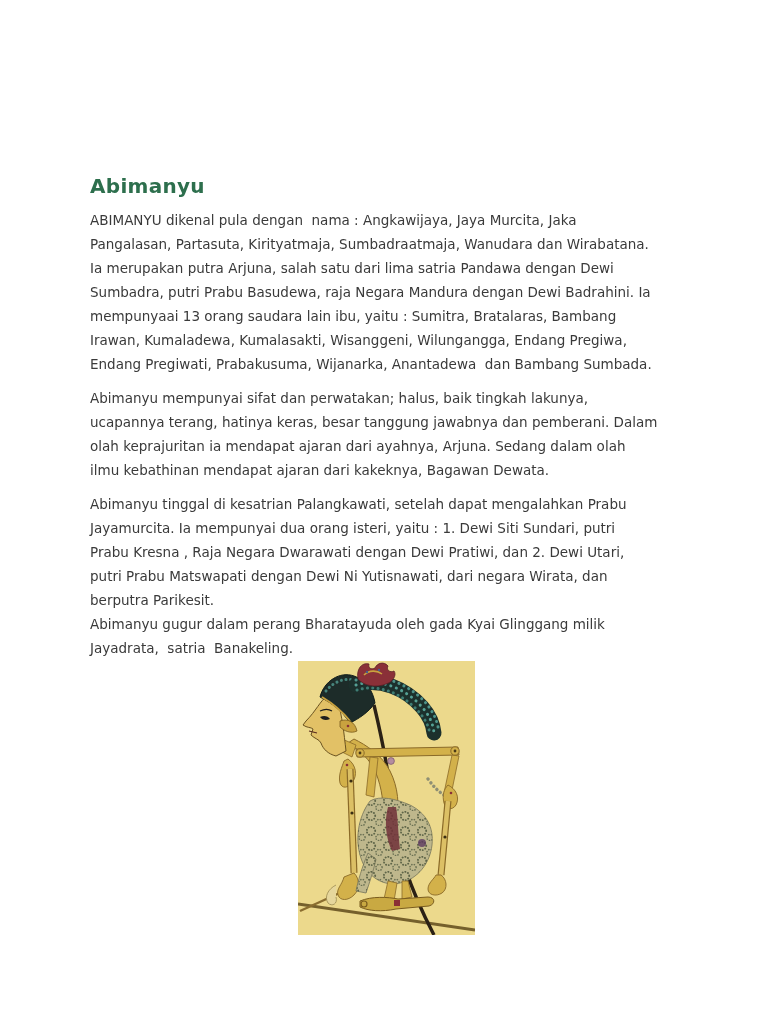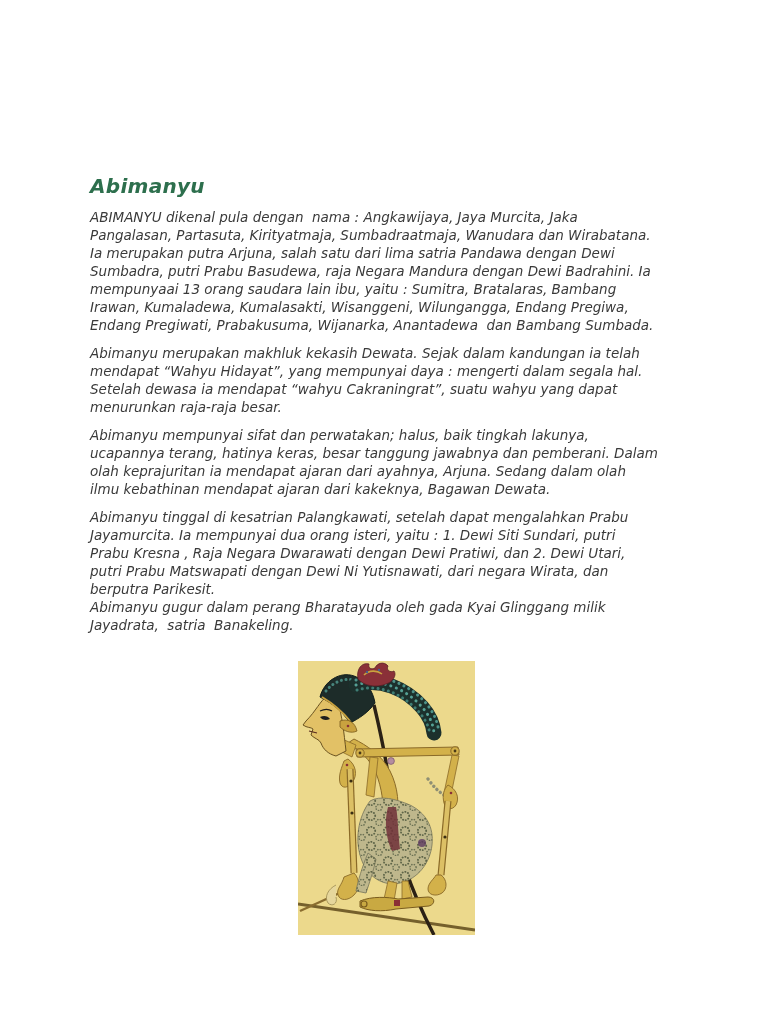--- a/index.html
+++ b/index.html
@@ -4,30 +4,30 @@
 <style>
   html, body { margin:0; padding:0; }
   body {
     width:768px; height:1024px;
     background:#ffffff;
     font-family:"DejaVu Sans","Liberation Sans",sans-serif;
     position:relative;
     overflow:hidden;
   }
   .content {
-    position:absolute; left:90px; top:174px; width:605px;font-style:italic;
+    position:absolute; left:90px; top:174px; width:605px;
   }
   .heading {
     margin:0;
     font-size:20px; line-height:24px; font-weight:bold;
     color:#2d6f4d; letter-spacing:0.3px;
   }
   .para {
     margin:10px 0 0 0;
-    font-size:13.5px; line-height:18px;
+    font-size:13.5px; line-height:24px;
     color:#3a3a3a;
     white-space:pre-wrap;
   }
   .figure {
     position:absolute; left:298px; top:661px;
     width:177px; height:274px;
   }
   .figure svg { display:block; }
 </style>
 </head>
@@ -35,24 +35,20 @@
 
 <div class="content">
   <h1 class="heading">Abimanyu</h1>
   <p class="para">ABIMANYU dikenal pula dengan  nama : Angkawijaya, Jaya Murcita, Jaka
 Pangalasan, Partasuta, Kirityatmaja, Sumbadraatmaja, Wanudara dan Wirabatana.
 Ia merupakan putra Arjuna, salah satu dari lima satria Pandawa dengan Dewi
 Sumbadra, putri Prabu Basudewa, raja Negara Mandura dengan Dewi Badrahini. Ia
 mempunyaai 13 orang saudara lain ibu, yaitu : Sumitra, Bratalaras, Bambang
 Irawan, Kumaladewa, Kumalasakti, Wisanggeni, Wilungangga, Endang Pregiwa,
 Endang Pregiwati, Prabakusuma, Wijanarka, Anantadewa  dan Bambang Sumbada.</p>
-  <p class="para">Abimanyu merupakan makhluk kekasih Dewata. Sejak dalam kandungan ia telah
-mendapat “Wahyu Hidayat”, yang mempunyai daya : mengerti dalam segala hal.
-Setelah dewasa ia mendapat “wahyu Cakraningrat”, suatu wahyu yang dapat
-menurunkan raja-raja besar.</p>
   <p class="para">Abimanyu mempunyai sifat dan perwatakan; halus, baik tingkah lakunya,
 ucapannya terang, hatinya keras, besar tanggung jawabnya dan pemberani. Dalam
 olah keprajuritan ia mendapat ajaran dari ayahnya, Arjuna. Sedang dalam olah
 ilmu kebathinan mendapat ajaran dari kakeknya, Bagawan Dewata.</p>
   <p class="para">Abimanyu tinggal di kesatrian Palangkawati, setelah dapat mengalahkan Prabu
 Jayamurcita. Ia mempunyai dua orang isteri, yaitu : 1. Dewi Siti Sundari, putri
 Prabu Kresna , Raja Negara Dwarawati dengan Dewi Pratiwi, dan 2. Dewi Utari,
 putri Prabu Matswapati dengan Dewi Ni Yutisnawati, dari negara Wirata, dan
 berputra Parikesit.
 Abimanyu gugur dalam perang Bharatayuda oleh gada Kyai Glinggang milik

